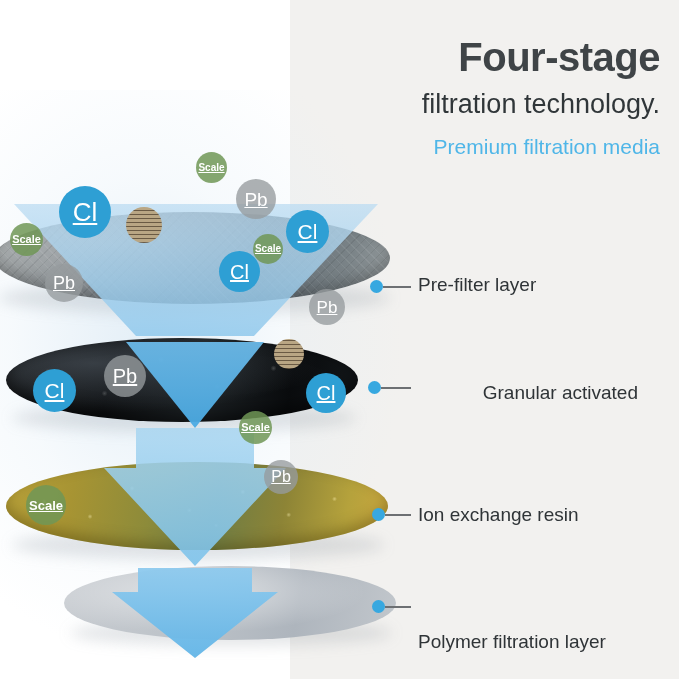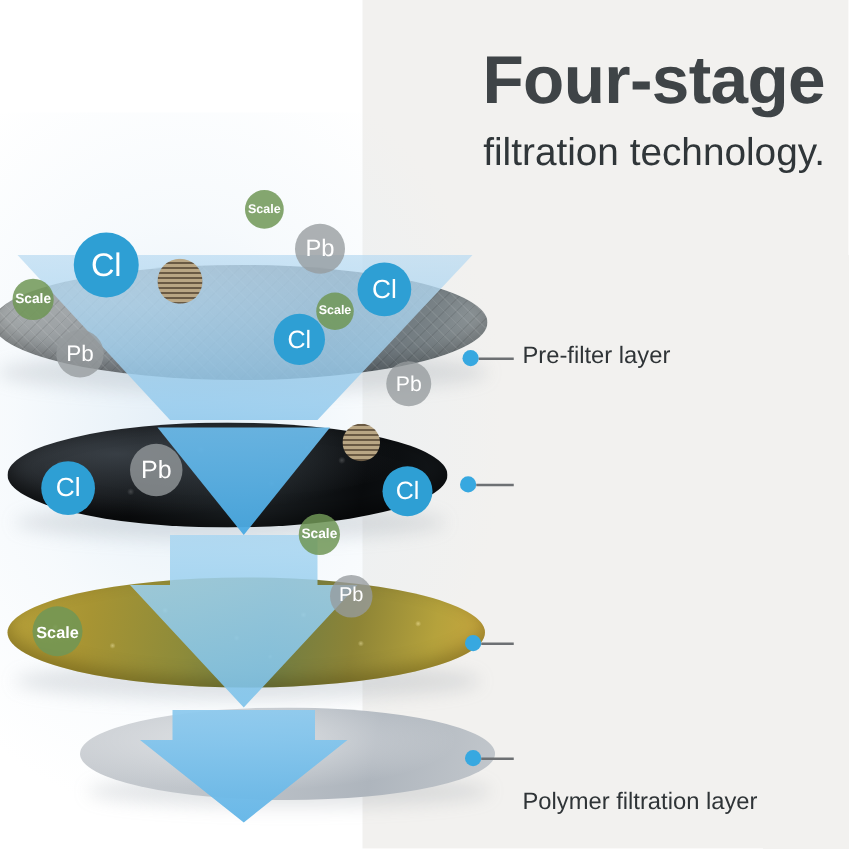--- a/index.html
+++ b/index.html
@@ -39,39 +39,39 @@
 
   
   .title-block {
     position: absolute;
     left: 320px;
     top: 36px;
     width: 340px;
     text-align: right;
   }
   .title-main {
-    font-size: 54px;
+    font-size: 40px;
     font-weight: bold;
     color: #3f4447;
     letter-spacing: -0.5px;
     line-height: 1.05;
     position: relative;
     display: inline-block;
   }
   .title-underline {
     position: absolute;
     right: 0;
     bottom: -2px;
     width: 318px;
     height: 9px;
     background: #d9eaf6;
     z-index: -1;
   }
   .title-sub {
-    font-size: 31px;
+    font-size: 27px;
     color: #303639;
     margin-top: 10px;
     line-height: 1.2;
   }
   .title-tag {
     font-size: 21px;
     color: #4fb6e8;
     margin-top: 14px;
     line-height: 1.2;
   }
@@ -186,20 +186,21 @@
   .bubble {
     position: absolute;
     border-radius: 50%;
     display: flex;
     align-items: center;
     justify-content: center;
     color: #ffffff;
     font-family: "Liberation Sans", sans-serif;
     text-align: center;
     line-height: 1;
+    text-decoration: underline;
   }
   .b-cl { background: #2e9fd4; }
   .b-pb { background: rgba(150,155,158,0.78); }
   .b-scale { background: rgba(112,150,86,0.85); font-weight: bold; }
   .b-mesh {
     background:
       repeating-linear-gradient(0deg, #6a5a44 0px, #6a5a44 1.5px, #b9a684 1.5px, #b9a684 4px),
       repeating-linear-gradient(90deg, rgba(90,74,52,0.85) 0px, rgba(90,74,52,0.85) 1.5px, rgba(0,0,0,0) 1.5px, rgba(0,0,0,0) 4px);
   }
 </style>
@@ -211,20 +212,21 @@
   <div class="bg-left"></div>
   <div class="bg-right"></div>
   <div class="halo"></div>
 
   <div class="title-block">
     <div class="title-main">
       <span class="title-underline"></span>
       <span>Four-stage</span>
     </div>
     <div class="title-sub">filtration technology.</div>
+    <div class="title-tag">Premium filtration media</div>
   </div>
 
   <div class="disc-shadow" style="left:-2px; top:282px; width:392px; height:32px;"></div>
   <div class="disc-shadow" style="left:12px; top:404px; width:344px; height:28px;"></div>
   <div class="disc-shadow" style="left:12px; top:530px; width:372px; height:30px;"></div>
   <div class="disc-shadow" style="left:70px; top:620px; width:322px; height:26px;"></div>
 
   <div class="disc" id="disc1">
       <span class="tex"></span>
     </div>
@@ -285,22 +287,24 @@
       <div class="bubble b-mesh" style="left: 274px; top: 339px; width: 30px; height: 30px; font-size: 12px;"></div>
     </div>
 
   <span class="dot" style="left:370px; top:280px;"></span>
   <span class="leader" style="left:383px; top:286px; width:28px;"></span>
   <span class="label" style="left:418px; top:273px;">Pre-filter layer</span>
 
   <span class="dot" style="left:368px; top:381px;"></span>
   <span class="leader" style="left:381px; top:387px; width:30px;"></span>
   <span class="label" style="left:418px; top:381px; width:220px;">
+    <span style="display:block;">Granular activated</span>
   </span>
 
   <span class="dot" style="left:372px; top:508px;"></span>
   <span class="leader" style="left:385px; top:514px; width:26px;"></span>
+  <span class="label" style="left:418px; top:503px;">Ion exchange resin</span>
 
   <span class="dot" style="left:372px; top:600px;"></span>
   <span class="leader" style="left:385px; top:606px; width:26px;"></span>
   <span class="label" style="left:418px; top:630px;">Polymer filtration layer</span>
 
 </div>
 
 </body></html>

